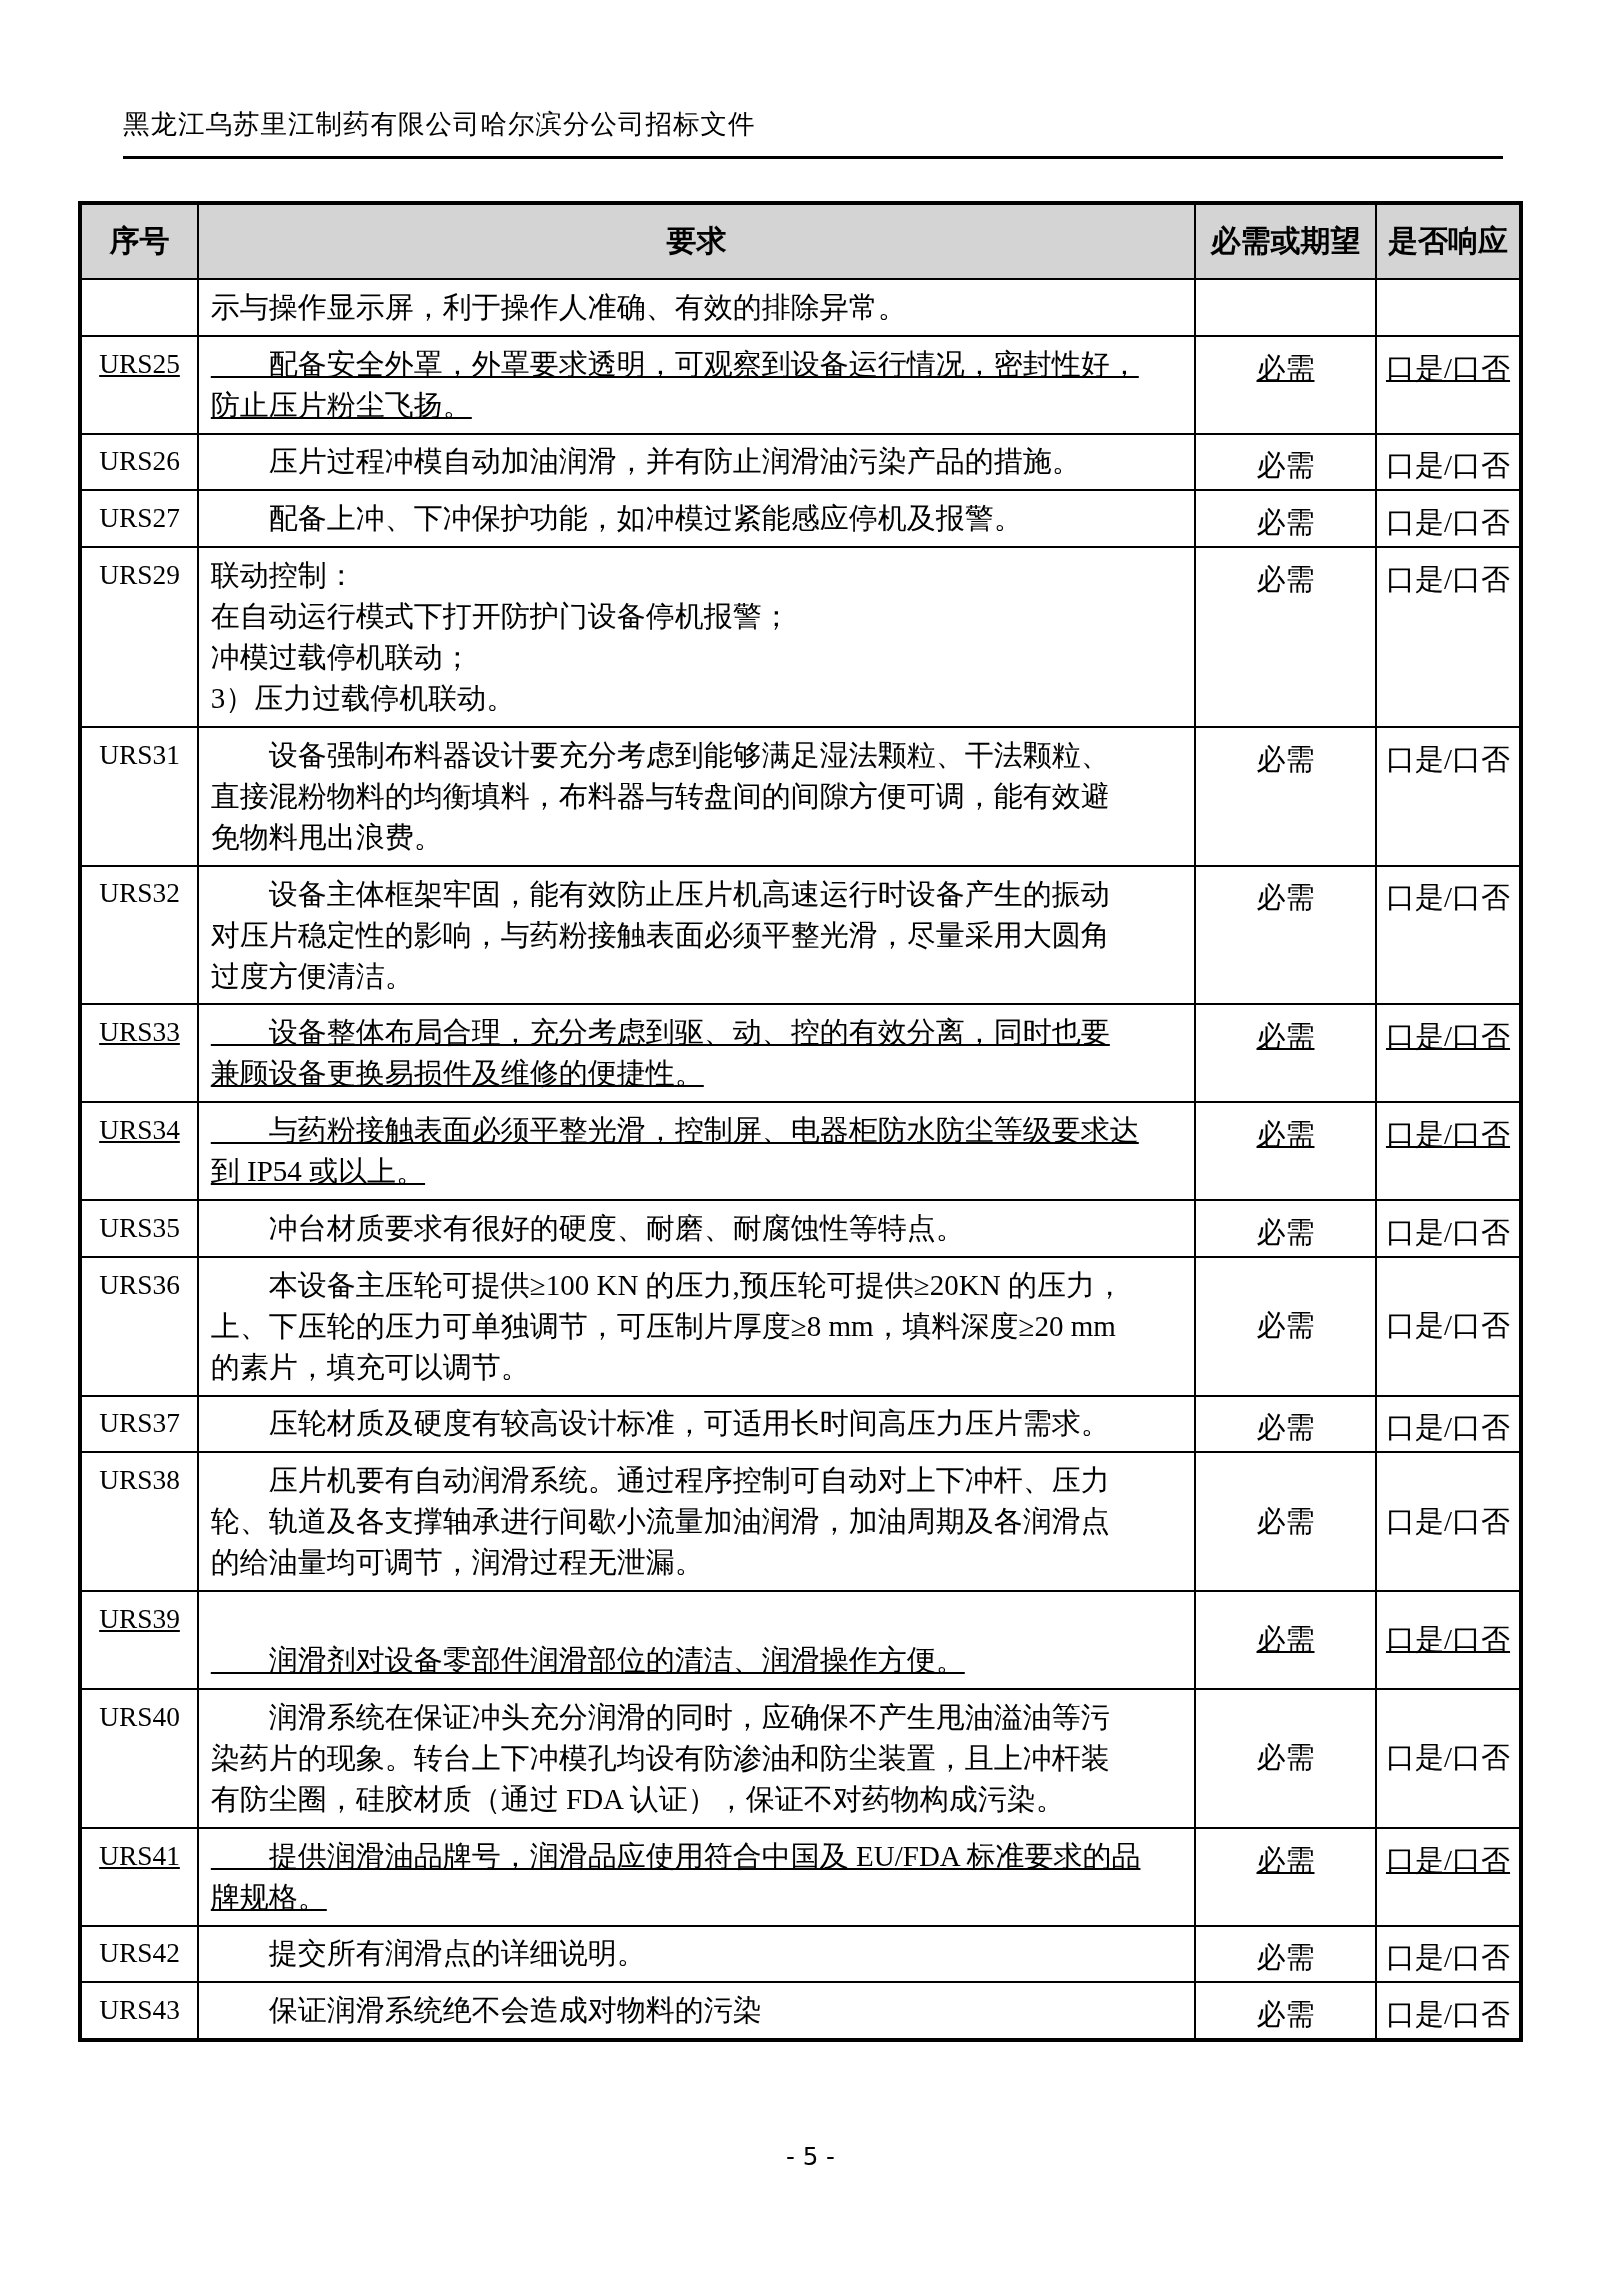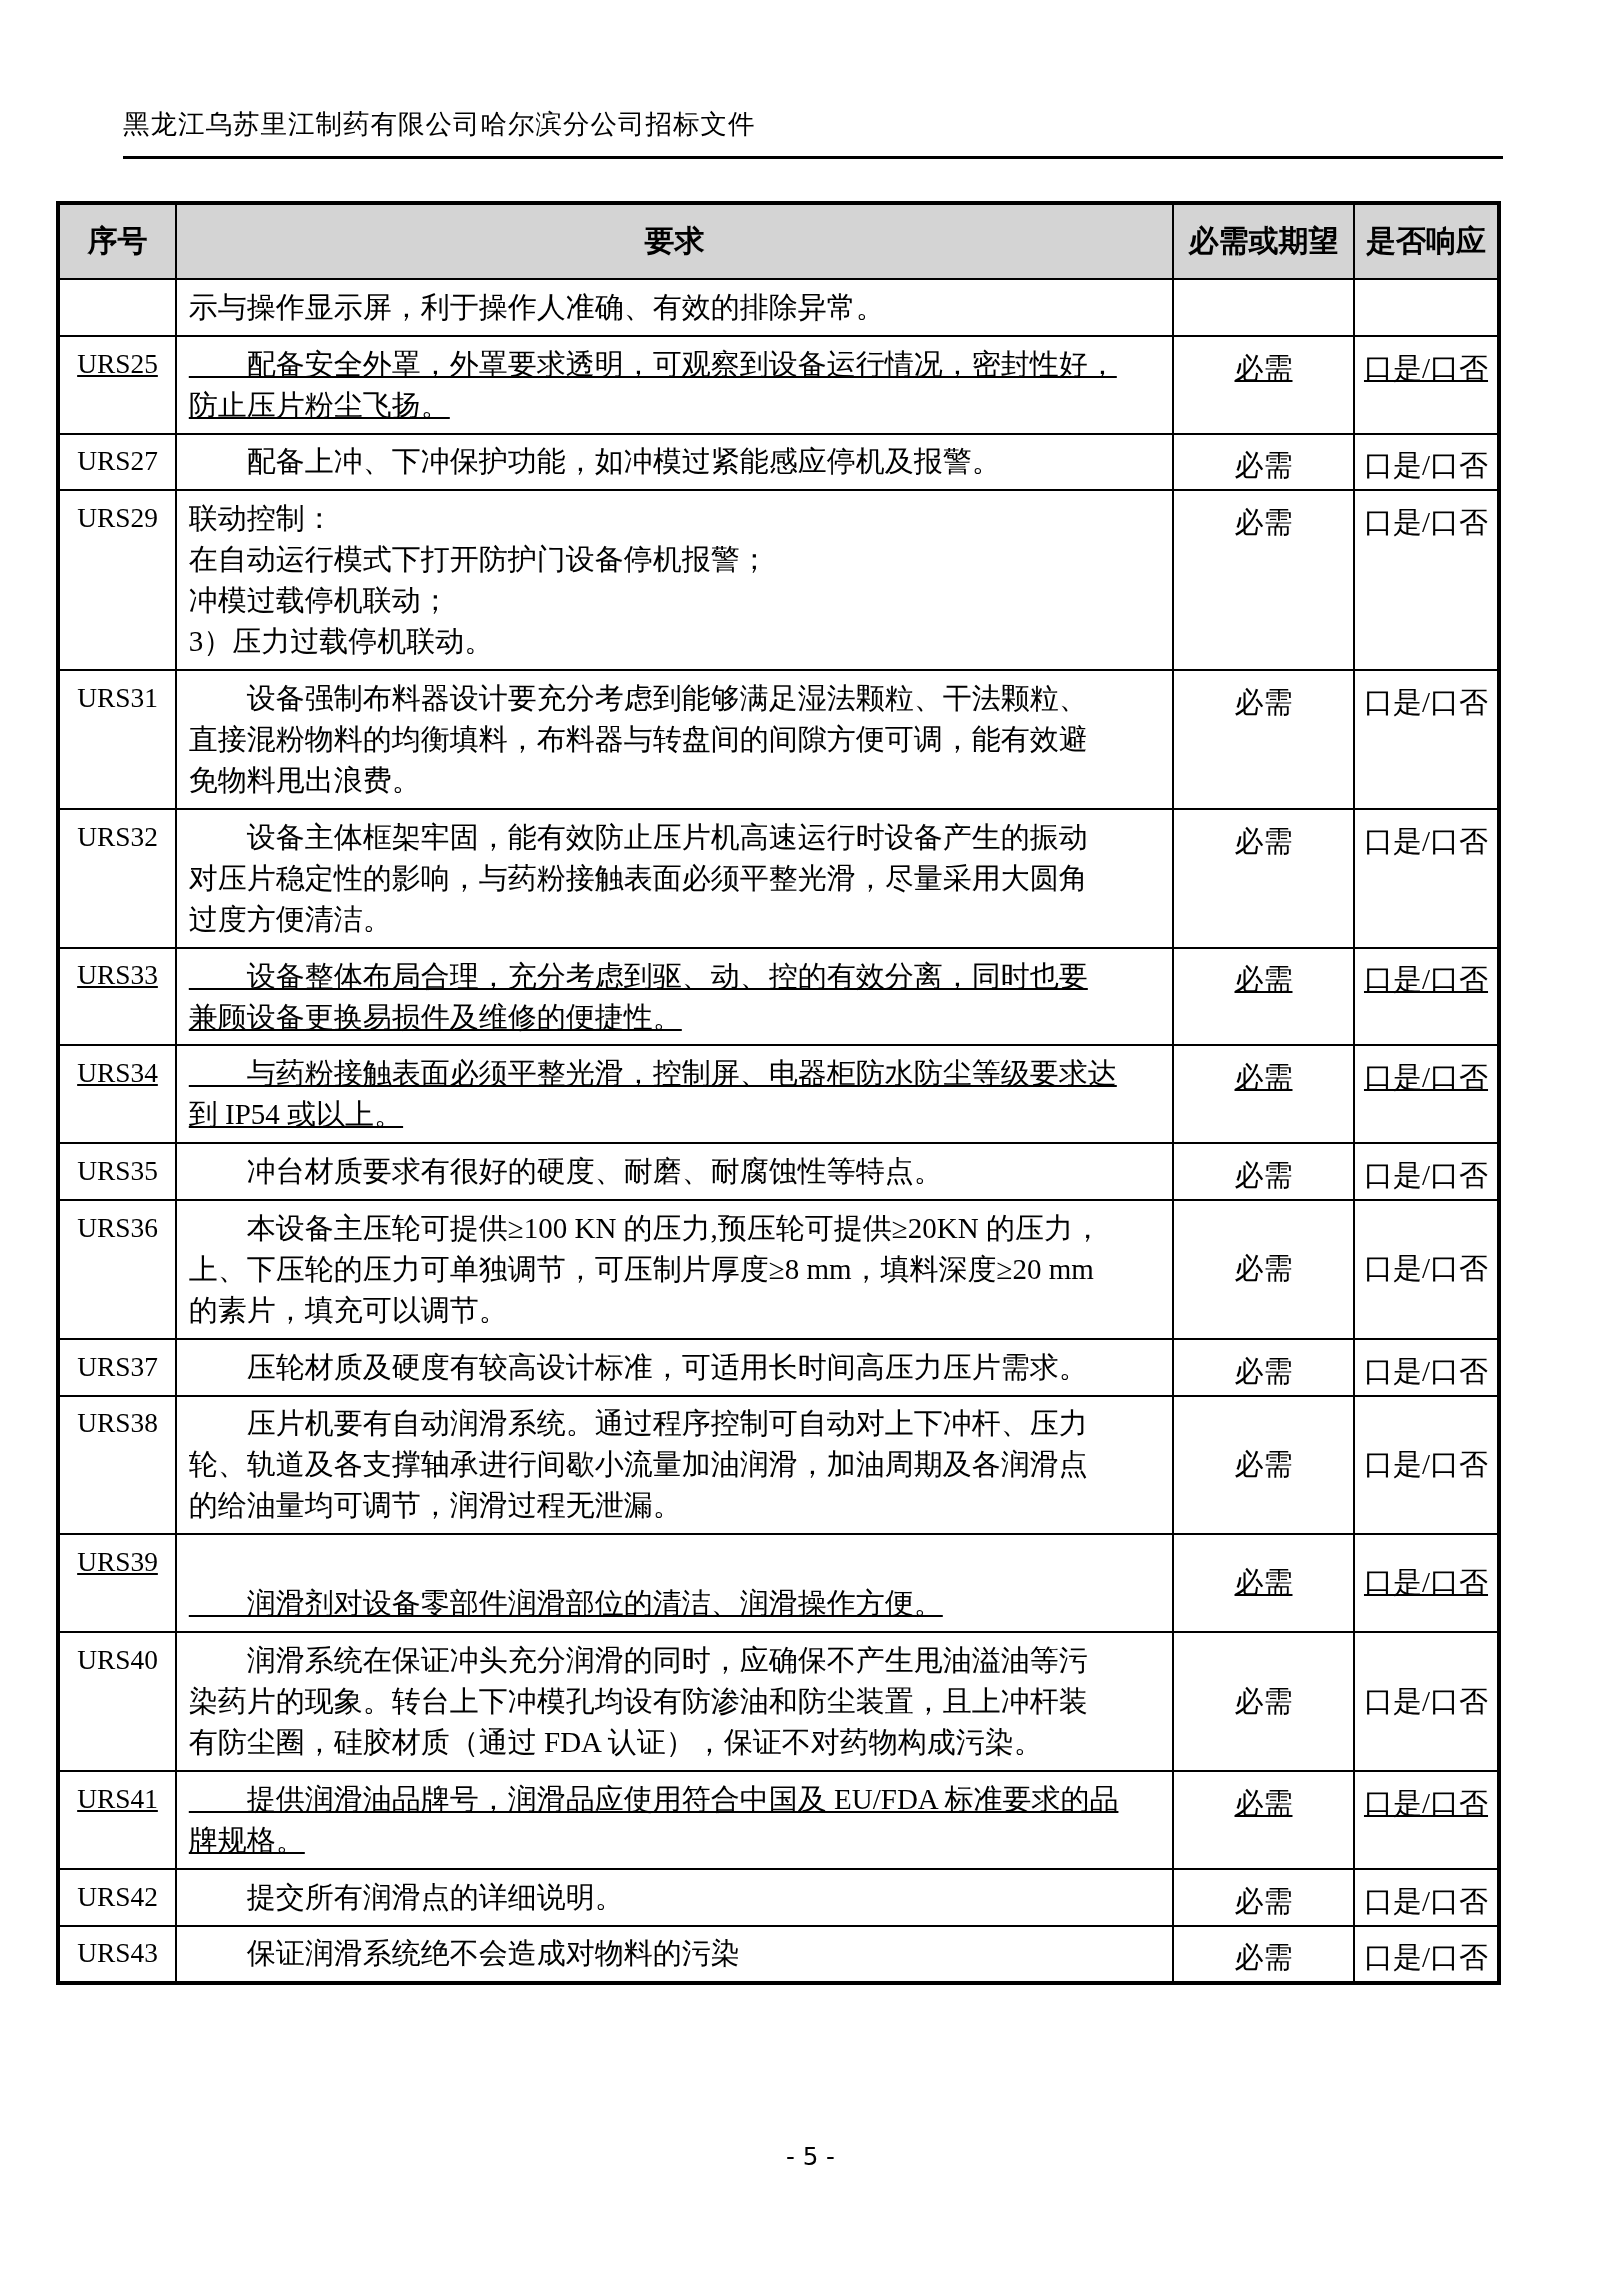--- a/index.html
+++ b/index.html
@@ -8,21 +8,21 @@
     width:1621px; height:2293px; position:relative;
     font-family:"Liberation Serif","DejaVu Serif",serif;
     color:#000;
   }
   .doc-header {
     position:absolute; top:106px; left:123px; width:1380px;
     font-size:26.5px; letter-spacing:1px;
     border-bottom:3.9px solid #000; padding-bottom:14px;
   }
   table.urs-table {
-    position:absolute; top:201px; left:56px; width:1441px;
+    position:absolute; top:201px; left:78px; width:1441px;
     border-collapse:collapse; table-layout:fixed;
     border:4.9px solid #000;
   }
   th, td { border:2px solid #000; }
   th {
     background:var(--header-bg,#d4d4d4);
     font-size:30px; font-weight:bold; height:76px;
     text-align:center; vertical-align:middle;
   }
   td { font-size:29px; vertical-align:top; }
@@ -75,20 +75,26 @@
       <td class="meta-cell"></td>
     </tr>
     <tr class="h2">
       <td class="id-cell">URS25</td>
       <td class="req-cell">　　配备安全外罩，外罩要求透明，可观察到设备运行情况，密封性好，
 防止压片粉尘飞扬。</td>
       <td class="meta-cell">必需</td>
       <td class="meta-cell">口是/口否</td>
     </tr>
     <tr class="h1">
+      <td class="id-cell">URS26</td>
+      <td class="req-cell">　　压片过程冲模自动加油润滑，并有防止润滑油污染产品的措施。</td>
+      <td class="meta-cell">必需</td>
+      <td class="meta-cell">口是/口否</td>
+    </tr>
+    <tr class="h1">
       <td class="id-cell">URS27</td>
       <td class="req-cell">　　配备上冲、下冲保护功能，如冲模过紧能感应停机及报警。</td>
       <td class="meta-cell">必需</td>
       <td class="meta-cell">口是/口否</td>
     </tr>
     <tr class="h4">
       <td class="id-cell">URS29</td>
       <td class="req-cell">联动控制：
 在自动运行模式下打开防护门设备停机报警；
 冲模过载停机联动；

